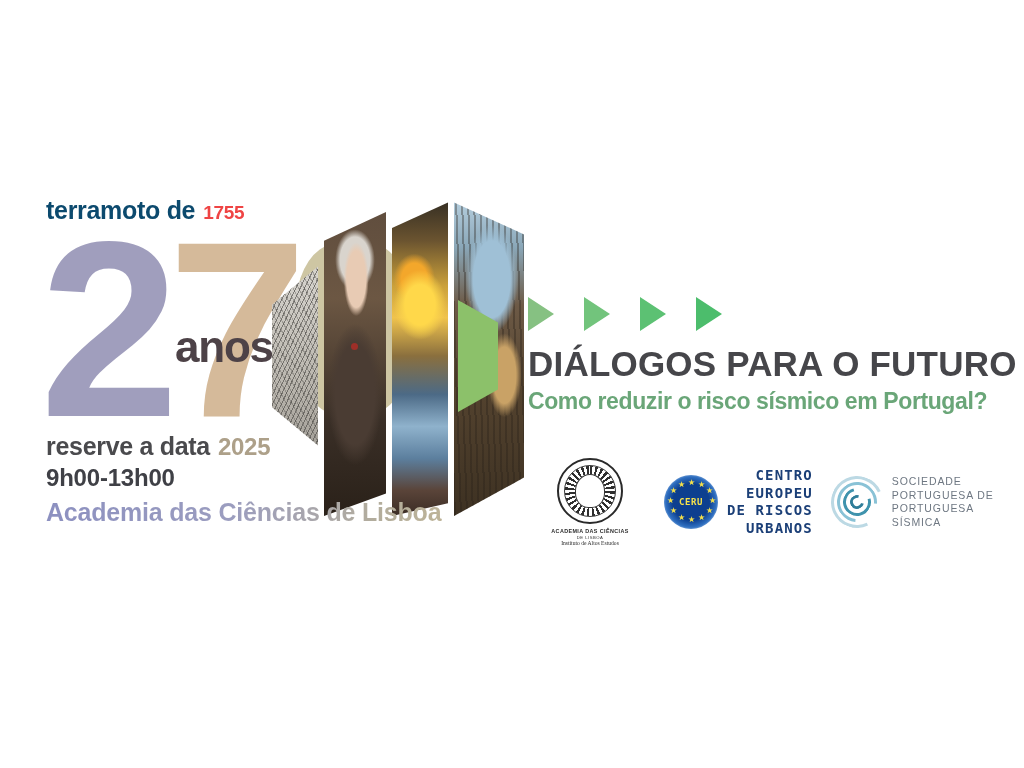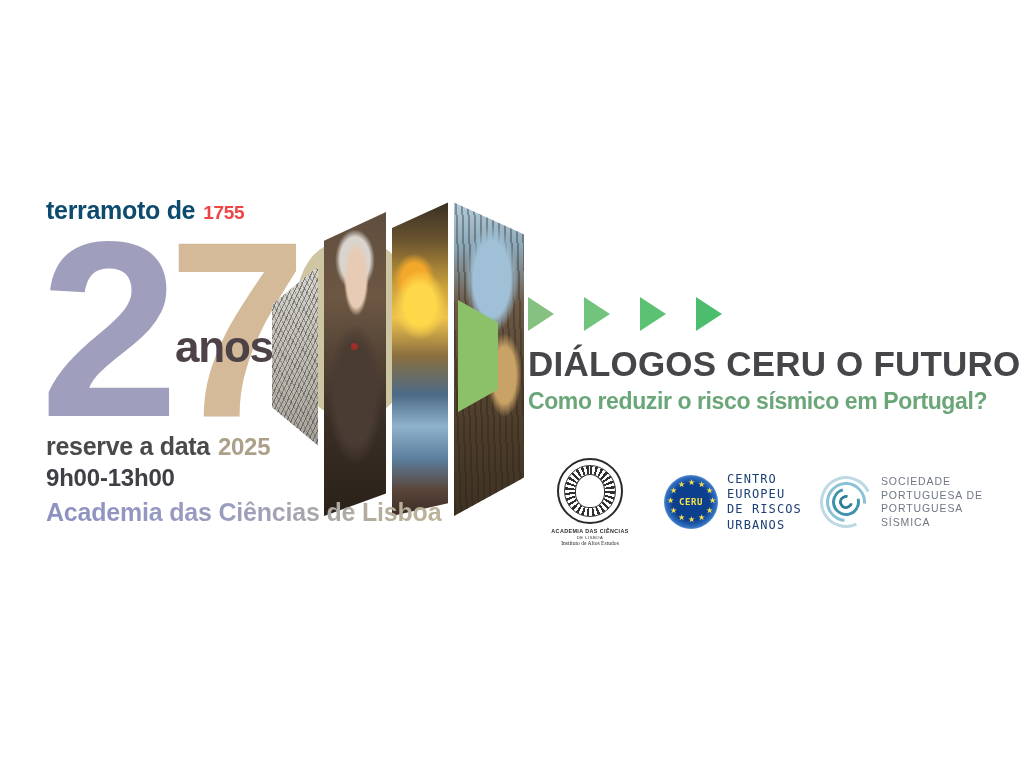--- a/index.html
+++ b/index.html
@@ -311,25 +311,26 @@
     transform:translateY(-50%);
     text-align:center;
     color:#f5e14b;
     font-size:9px;
     font-weight:700;
     letter-spacing:0.6px;
     font-family:"DejaVu Sans Mono", monospace;
   }
   .ceru-txt{
     color:#1b3f77;
-    font-size:12px;
-    font-weight:400;
+    font-size:14px;
+    font-weight:700;
     line-height:1.26;
     letter-spacing:1.1px;
     font-family:"DejaVu Sans Mono", monospace;
+    text-align:right;
   }
 
   
   .spes{ gap:9px; }
   .spes-mark{
     width:52px;height:52px;
     position:relative;
   }
   .spes-ring{
     position:absolute;
@@ -390,21 +391,21 @@
     <div class="venue">Academia das Ciências de Lisboa</div>
   </div>
 
   <div class="right-block">
     <div class="arrow-row">
       <span class="arrow a1"></span>
       <span class="arrow a2"></span>
       <span class="arrow a3"></span>
       <span class="arrow a4"></span>
     </div>
-    <div class="main-title">DIÁLOGOS CERU O FUTURO</div>
+    <div class="main-title">DIÁLOGOS PARA O FUTURO</div>
     <div class="sub-title">Como reduzir o risco sísmico em Portugal?</div>
   </div>
 
   <div class="logos">
 
     <div class="logo acl">
       <div class="acl-seal"></div>
       <div class="acl-txt">
         <div class="acl-l1">ACADEMIA DAS CIÊNCIAS</div>
         <div class="acl-l2">DE LISBOA</div>

